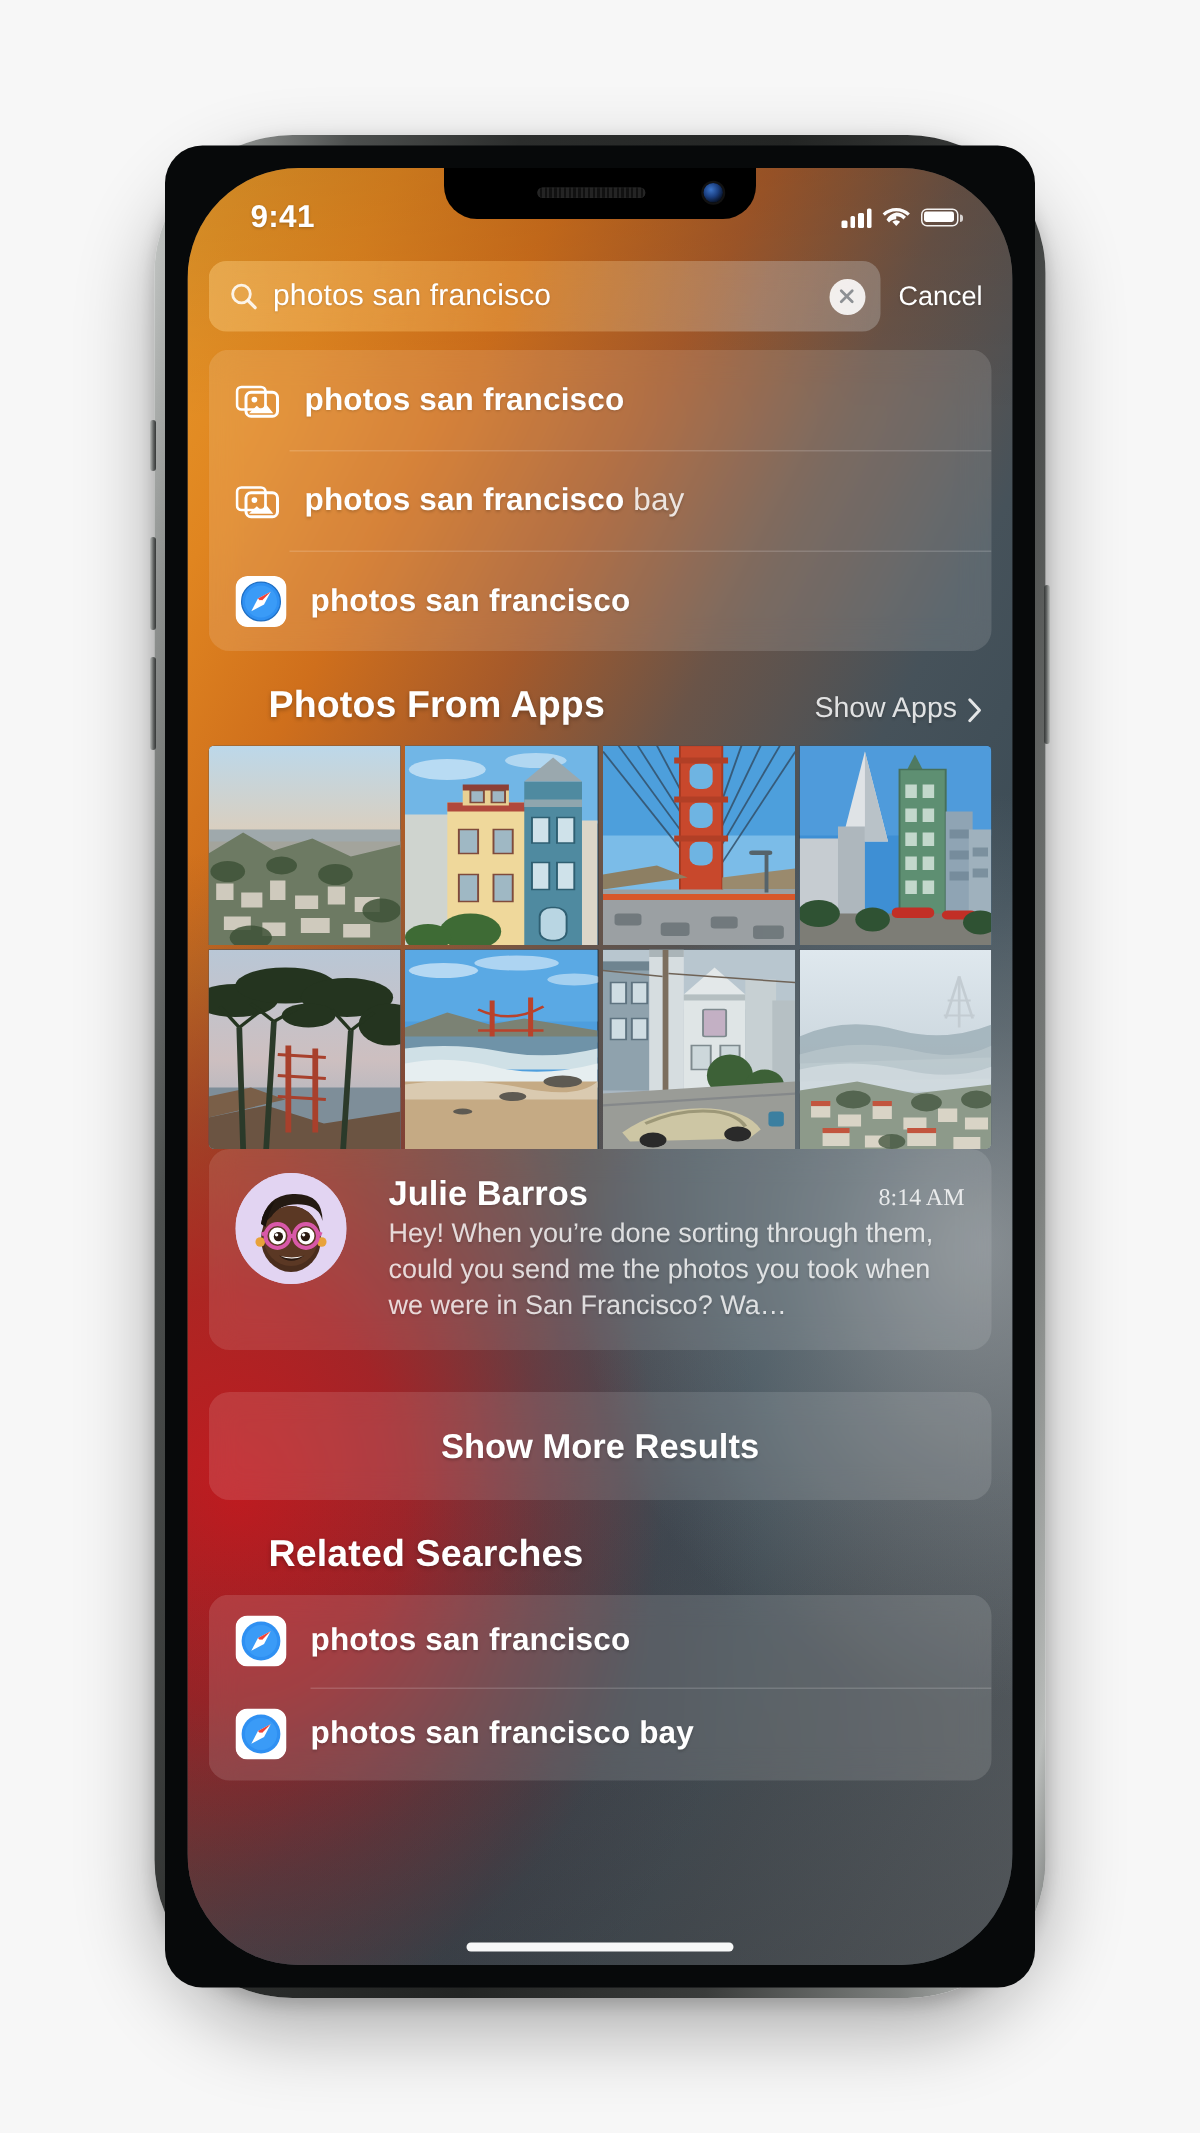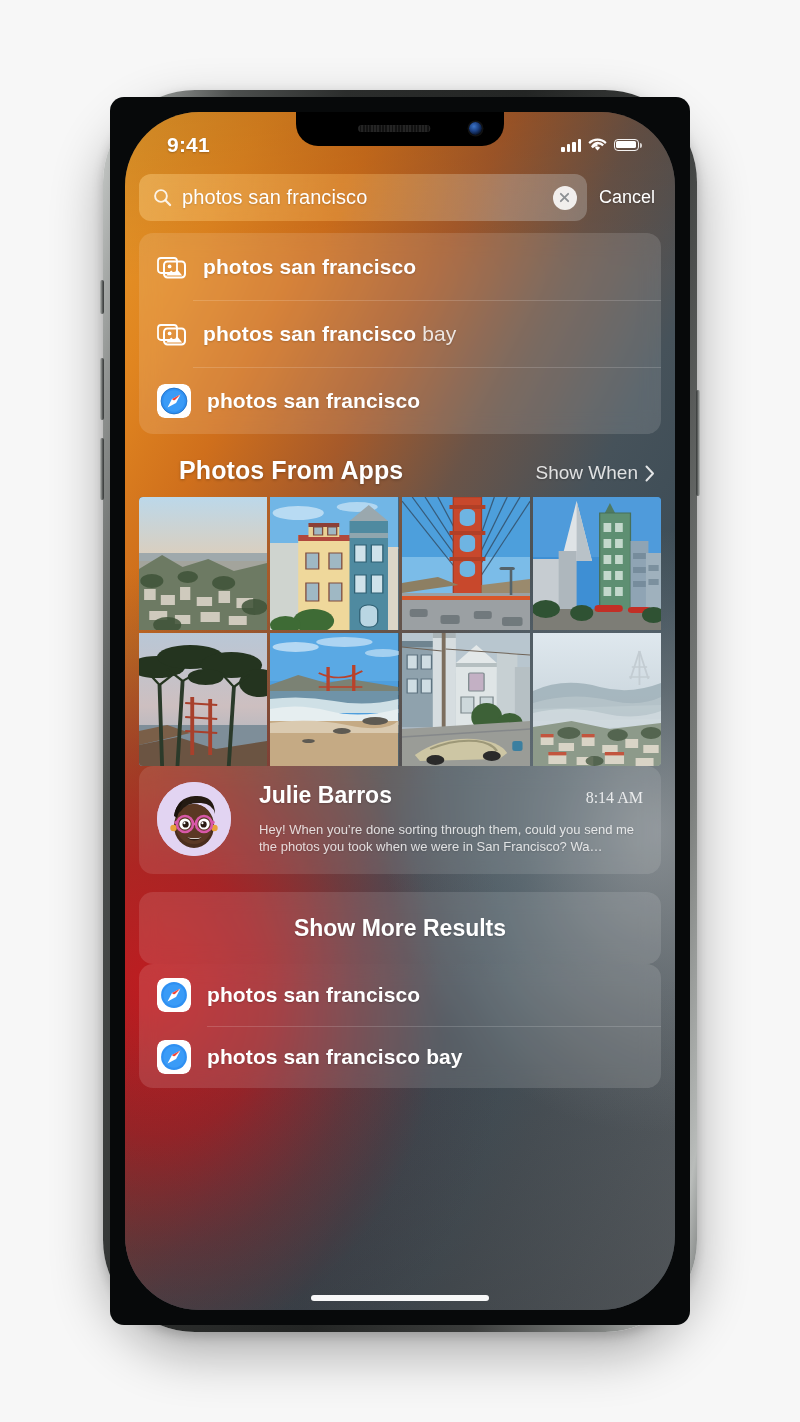--- a/index.html
+++ b/index.html
@@ -19,21 +19,21 @@
   .frame-outer{
     position:absolute; inset:0;
     border-radius:92px;
     background:
       linear-gradient(100deg,#cfd2d0 0%,#8e918f 7%,#4c4f4e 16%,#2b2d2c 30%,
                       #232524 52%,#3a3c3b 72%,#7d807e 88%,#b9bcba 96%,#6e7170 100%);
     box-shadow:0 22px 52px rgba(0,0,0,.30), 0 4px 12px rgba(0,0,0,.18);
   }
   .frame-inner{
     position:absolute; left:7px; top:7px; right:7px; bottom:7px;
-    border-radius:14px;
+    border-radius:25px;
     background:#07090a;
   }
   .screen{
     position:absolute; left:15px; top:15px; right:15px; bottom:15px;
     border-radius:74px;
     overflow:hidden;
     background:#2a2f33;
   }
 
   
@@ -155,25 +155,25 @@
   .msgcard{ display:flex; gap:28px; padding:16px 18px 18px; border-radius:14px;
     background:rgba(255,255,255,.11); backdrop-filter:blur(10px); }
   .avatar{ width:74px; height:74px; border-radius:50%; flex:none; overflow:hidden;
     background:#ded0ef; }
   .avatar svg{ width:100%; height:100%; display:block; }
   .msgbody{ flex:1; min-width:0; }
   .msgtop{ display:flex; align-items:baseline; justify-content:space-between; }
   .msgname{ font-size:23px; font-weight:700; color:#fff;
     text-shadow:0 1px 2px rgba(0,0,0,.2); }
   .msgtime{ font-size:16px; color:rgba(255,255,255,.82);font-family:Liberation Serif, serif; }
-  .msgtext{ font-size:13px; line-height:1.32; color:rgba(255,255,255,.80);
-    margin-top:12px; text-shadow:0 1px 2px rgba(0,0,0,.16); }
-
-  
-  .showmore{ margin-top:18px; height:72px; border-radius:14px;
+  .msgtext{ font-size:18px; line-height:1.32; color:rgba(255,255,255,.80);
+    margin-top:2px; text-shadow:0 1px 2px rgba(0,0,0,.16); }
+
+  
+  .showmore{ margin-top:28px; height:72px; border-radius:14px;
     background:rgba(255,255,255,.12); backdrop-filter:blur(10px);
     display:flex; align-items:center; justify-content:center;
     font-size:23px; font-weight:700; color:#fff;
     text-shadow:0 1px 2px rgba(0,0,0,.22); }
 
   
   .relcard{ border-radius:14px; background:rgba(255,255,255,.13);
     backdrop-filter:blur(10px); overflow:hidden; }
   .relrow{ display:flex; align-items:center; gap:16px; height:62px; padding:0 18px;
     position:relative; }
@@ -288,21 +288,21 @@
               <path d="M27.6 12.4 17.6 17.6 20 20z" fill="#f24236"></path>
               <circle cx="20" cy="20" r="1.1" fill="#fff"></circle>
             </svg>
             <span class="sug-txt"><b>photos san francisco</b><span></span></span>
           </div>
         </div>
 
         <div class="sechead">
           <h2>Photos From Apps</h2>
           <div class="sec-action">
-            <span>Show When</span>
+            <span>Show Apps</span>
             <svg class="chev" viewBox="0 0 10 17">
               <path d="M1.5 1.5 8 8.5 1.5 15.5" fill="none" stroke="rgba(255,255,255,.85)" stroke-width="2" stroke-linecap="round" stroke-linejoin="round"></path>
             </svg>
           </div>
         </div>
 
         <div class="grid">
 
           <div class="cell">
             <svg viewBox="0 0 100 133" preserveAspectRatio="none">
@@ -660,20 +660,23 @@
             <div class="msgtop">
               <span class="msgname">Julie Barros</span>
               <span class="msgtime">8:14 AM</span>
             </div>
             <div class="msgtext">Hey! When you’re done sorting through them, could you send me the photos you took when we were in San Francisco? Wa…</div>
           </div>
         </div>
 
         <div class="showmore">Show More Results</div>
 
+        <div class="sechead">
+          <h2>Related Searches</h2>
+        </div>
 
         <div class="relcard">
           <div class="relrow">
             <svg class="safari-ic" viewBox="0 0 40 40">
               <rect width="40" height="40" rx="9" fill="#fff"></rect>
               <circle cx="20" cy="20" r="15.2" fill="#2f90f2"></circle>
               <circle cx="20" cy="20" r="12.6" fill="#3a9bf7"></circle>
               <path d="M27.6 12.4 17.6 17.6 12.4 27.6 22.4 22.4z" fill="#fff"></path>
               <path d="M27.6 12.4 17.6 17.6 20 20z" fill="#f24236"></path>
               <circle cx="20" cy="20" r="1.1" fill="#fff"></circle>

